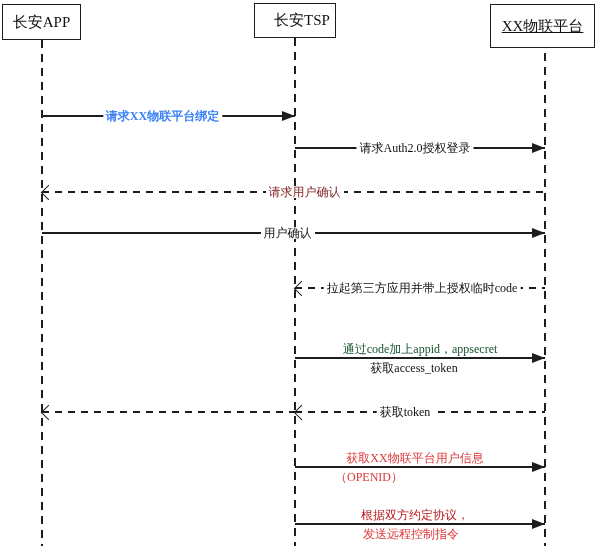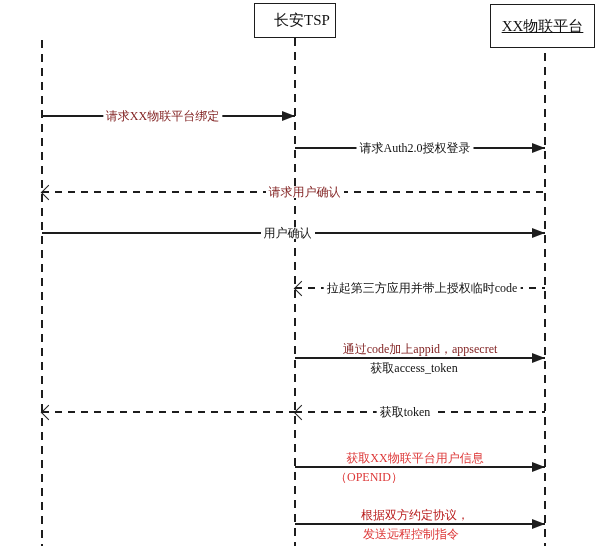--- a/index.html
+++ b/index.html
@@ -43,47 +43,50 @@
   }
   .arrow-open{
     position:absolute;width:10px;height:10px;z-index:2;
     transform:rotate(-45deg);
   }
 </style>
 </head>
 <body>
 
 <div class="stage" id="diagram" style="background: rgb(255, 255, 255);">
+    <div class="actor-box" style="left: 2px; top: 4px; width: 79px; height: 36px; border-color: rgb(29, 29, 29);">
+      <span>长安APP</span>
+    </div>
     <div class="lifeline" style="left: 41.15px; top: 40px; height: 506px; background: repeating-linear-gradient(rgb(29, 29, 29) 0px, rgb(29, 29, 29) 8px, transparent 8px, transparent 14px);"></div>
     <div class="actor-box" style="left: 254px; top: 3px; width: 82px; height: 35px; border-color: rgb(29, 29, 29); padding-left: 14px;">
       <span>长安TSP</span>
     </div>
     <div class="lifeline" style="left: 294.15px; top: 38px; height: 508px; background: repeating-linear-gradient(rgb(29, 29, 29) 0px, rgb(29, 29, 29) 8px, transparent 8px, transparent 14px);"></div>
     <div class="actor-box" style="left: 490px; top: 4px; width: 105px; height: 44px; border-color: rgb(29, 29, 29); text-decoration: underline;">
       <span>XX物联平台</span>
     </div>
     <div class="lifeline" style="left: 544.15px; top: 39px; height: 507px; background: repeating-linear-gradient(rgb(29, 29, 29) 0px, rgb(29, 29, 29) 8px, transparent 8px, transparent 14px);"></div>
     <div class="msg-line" style="left: 42px; top: 115.15px; width: 253px; background: rgb(29, 29, 29);"></div>
     <div class="arrow-filled" style="border-left: 13px solid rgb(29, 29, 29); left: 282px; top: 111px;"></div>
-    <div class="msg-label" style="left: 162.5px; top: 116px; color: #7f1d1d;">请求XX物联平台绑定</div>
+    <div class="msg-label" style="left: 162.5px; top: 116px; color: #3b82f6; font-weight: bold;">请求XX物联平台绑定</div>
     <div class="msg-line" style="left: 295px; top: 147.15px; width: 250px; background: rgb(29, 29, 29);"></div>
     <div class="arrow-filled" style="border-left: 13px solid rgb(29, 29, 29); left: 532px; top: 143px;"></div>
     <div class="msg-label" style="left: 415px; top: 148px; color: rgb(17, 17, 17); font-family: Liberation Serif, serif;">请求Auth2.0授权登录</div>
     <div class="msg-line" style="left: 42px; top: 191.15px; width: 503px; background: repeating-linear-gradient(90deg, rgb(29, 29, 29) 0px, rgb(29, 29, 29) 7px, transparent 7px, transparent 13px);"></div>
     <div class="arrow-open" style="border-top: 1.7px solid rgb(29, 29, 29); border-left: 1.7px solid rgb(29, 29, 29); left: 43px; top: 187px;"></div>
     <div class="msg-label" style="left: 285.5px; top: 192px; color: #7f1d1d; margin-left: 19px;">请求用户确认</div>
     <div class="msg-line" style="left: 42px; top: 232.15px; width: 503px; background: rgb(29, 29, 29);"></div>
     <div class="arrow-filled" style="border-left: 13px solid rgb(29, 29, 29); left: 532px; top: 228px;"></div>
     <div class="msg-label" style="left: 287.5px; top: 233px; color: rgb(17, 17, 17);">用户确认</div>
     <div class="msg-line" style="left: 295px; top: 287.15px; width: 250px; background: repeating-linear-gradient(90deg, rgb(29, 29, 29) 0px, rgb(29, 29, 29) 7px, transparent 7px, transparent 13px);"></div>
     <div class="arrow-open" style="border-top: 1.7px solid rgb(29, 29, 29); border-left: 1.7px solid rgb(29, 29, 29); left: 296px; top: 283px;"></div>
     <div class="msg-label" style="left: 422px; top: 288px; color: rgb(17, 17, 17);">拉起第三方应用并带上授权临时code</div>
     <div class="msg-line" style="left: 295px; top: 357.15px; width: 250px; background: rgb(29, 29, 29);"></div>
     <div class="arrow-filled" style="border-left: 13px solid rgb(29, 29, 29); left: 532px; top: 353px;"></div>
-    <div class="msg-label" style="left: 420px; top: 348.5px; color: #7f1d1d;">通过code加上appid，appsecret</div>
+    <div class="msg-label" style="left: 420px; top: 348.5px; color: #14532d;">通过code加上appid，appsecret</div>
     <div class="msg-label" style="left: 414px; top: 367.5px; color: rgb(17, 17, 17);">获取access_token</div>
     <div class="msg-line" style="left: 42px; top: 411.15px; width: 253px; background: repeating-linear-gradient(90deg, rgb(29, 29, 29) 0px, rgb(29, 29, 29) 7px, transparent 7px, transparent 13px);"></div>
     <div class="arrow-open" style="border-top: 1.7px solid rgb(29, 29, 29); border-left: 1.7px solid rgb(29, 29, 29); left: 43px; top: 407px;"></div>
     <div class="msg-line" style="left: 295px; top: 411.15px; width: 250px; background: repeating-linear-gradient(90deg, rgb(29, 29, 29) 0px, rgb(29, 29, 29) 7px, transparent 7px, transparent 13px);"></div>
     <div class="arrow-open" style="border-top: 1.7px solid rgb(29, 29, 29); border-left: 1.7px solid rgb(29, 29, 29); left: 296px; top: 407px;"></div>
     <div class="msg-label" style="left: 405px; top: 412px; color: rgb(17, 17, 17);">获取token</div>
     <div class="msg-line" style="left: 295px; top: 466.15px; width: 250px; background: rgb(29, 29, 29);"></div>
     <div class="arrow-filled" style="border-left: 13px solid rgb(29, 29, 29); left: 532px; top: 462px;"></div>
     <div class="msg-label" style="left: 415px; top: 457.5px; color: rgb(221, 56, 56);">获取XX物联平台用户信息</div>
     <div class="msg-label" style="left: 369px; top: 476.5px; color: rgb(221, 56, 56);">（OPENID）</div>

